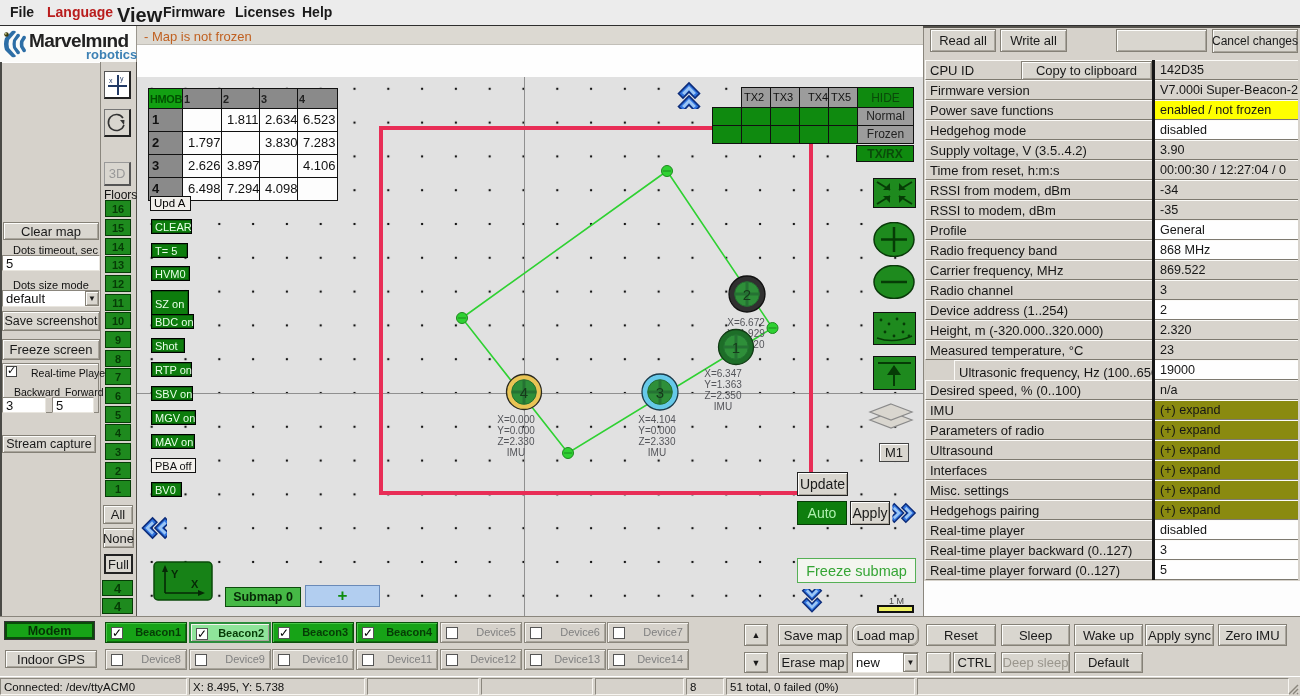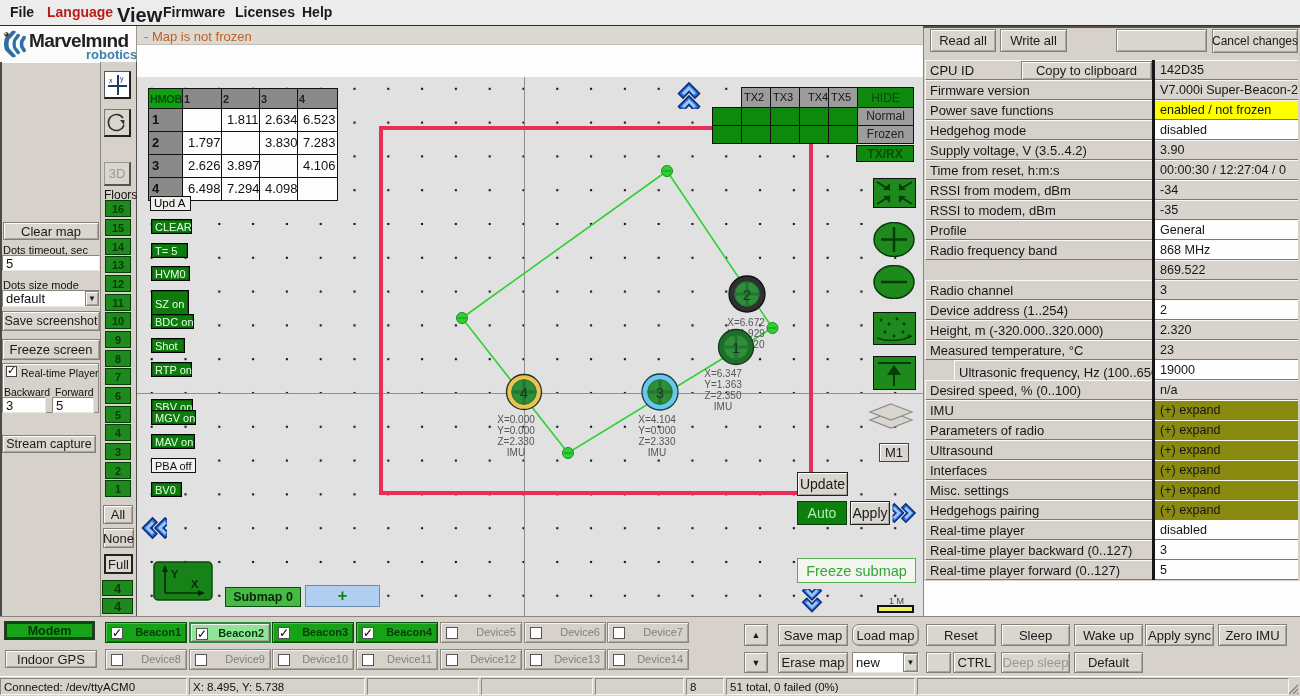--- a/index.html
+++ b/index.html
@@ -2,21 +2,21 @@
 <html><head><meta charset="utf-8"><style>
 *{margin:0;padding:0;box-sizing:border-box;}
 html,body{width:1300px;height:696px;overflow:hidden;}
 body{font-family:"Liberation Sans",sans-serif;background:#d6d2cb;position:relative;}
 #app{position:absolute;left:0;top:0;width:1300px;height:696px;background:#d6d2cb;}
 .abs{position:absolute;}
 .btn{position:absolute;background:#d9d6cf;border:1px solid #858177;box-shadow:inset 1px 1px 0 #fdfdfb,inset -1px -1px 0 #a9a59c;color:#1a1a1a;text-align:center;font-size:13px;display:flex;align-items:center;justify-content:center;white-space:nowrap;}
 .sunk{position:absolute;background:#fff;border:1px solid #8a867d;border-right-color:#e9e6df;border-bottom-color:#e9e6df;font-size:13px;color:#111;padding-left:3px;display:flex;align-items:center;}
 .gbtn{position:absolute;background:#0d7c0d;border:1px solid #000;box-shadow:inset 0 0 0 1px #0a5c0a;color:#e8ffe8;font-size:11px;display:flex;align-items:center;justify-content:center;white-space:nowrap;}
 .floor{position:absolute;background:#1e8a1e;border:1px solid #063c06;color:#063c06;font-size:11px;display:flex;align-items:center;justify-content:center;font-weight:bold;}
-.lab{position:absolute;font-size:11px;color:#111;white-space:nowrap;}
+.lab{position:absolute;font-size:11px;color:#111;white-space:nowrap;margin-left:10px;}
 .rowlab{position:absolute;left:925px;width:228px;background:#d6d2cb;border-top:1px solid #fbfaf7;border-bottom:1px solid #7d796f;border-left:1px solid #fbfaf7;font-size:13px;color:#161616;display:flex;align-items:center;padding-left:4px;white-space:nowrap;overflow:hidden;}
 .rowval{position:absolute;left:1155px;width:143px;border-top:1px solid #fbfaf7;border-bottom:1px solid #7d796f;font-size:12.6px;color:#161616;display:flex;align-items:center;padding-left:5px;white-space:nowrap;overflow:hidden;}
 .blab{font-size:10px;color:#54555a;text-align:center;line-height:11px;position:absolute;white-space:nowrap;transform:translateX(-50%);}
 .dev{position:absolute;height:21px;background:#d6d2cb;border:1px solid #8b877d;box-shadow:inset 1px 1px 0 #f6f4f0,inset -1px -1px 0 #a8a49b;}
 .dev .cb{position:absolute;left:5px;top:4px;width:12px;height:12px;background:#fff;border:1px solid #555;}
 .dev .t{position:absolute;right:5px;top:3px;font-size:11px;color:#808080;}
 .devg{background:#17a317;border:1px solid #0b4d0b;box-shadow:inset 1px 1px 0 #49c549,inset -1px -1px 0 #0e6b0e;}
 .devg .t{color:#003000;font-weight:bold;}
 </style></head><body>
 <div id="app">
@@ -186,21 +186,21 @@
 <div class="abs" style="left:259px;top:177px;width:39px;height:24px;background:#fdfdfd;border:1px solid #111;font-size:13px;color:#111;padding-top:3px;padding-left:5px;">4.098</div>
 <div class="abs" style="left:297px;top:177px;width:41px;height:24px;background:#fdfdfd;border:1px solid #111;font-size:13px;color:#111;padding-top:3px;padding-left:5px;"></div>
 <div class="abs" style="left:150px;top:196px;width:41px;height:15px;background:#f2f0ec;border:1.5px solid #111;font-size:11.5px;padding:0 0 0 3px;">Upd A</div>
 <div class="gbtn" style="left:151px;top:219px;width:41px;height:15px;justify-content:flex-start;padding-left:3px;">CLEAR</div>
 <div class="gbtn" style="left:151px;top:243px;width:37px;height:15px;justify-content:flex-start;padding-left:3px;">T= 5</div>
 <div class="gbtn" style="left:151px;top:266px;width:39px;height:15px;justify-content:flex-start;padding-left:3px;">HVM0</div>
 <div class="gbtn" style="left:151px;top:290px;width:38px;height:28px;justify-content:flex-start;padding-left:3px;">SZ on</div>
 <div class="gbtn" style="left:151px;top:314px;width:43px;height:15px;justify-content:flex-start;padding-left:3px;">BDC on</div>
 <div class="gbtn" style="left:151px;top:338px;width:34px;height:15px;justify-content:flex-start;padding-left:3px;">Shot</div>
 <div class="gbtn" style="left:151px;top:362px;width:41px;height:15px;justify-content:flex-start;padding-left:3px;">RTP on</div>
-<div class="gbtn" style="left:151px;top:399px;width:42px;height:15px;justify-content:flex-start;padding-left:3px;">SBV on</div>
+<div class="gbtn" style="left:151px;top:386px;width:42px;height:15px;justify-content:flex-start;padding-left:3px;">SBV on</div>
 <div class="gbtn" style="left:151px;top:410px;width:45px;height:15px;justify-content:flex-start;padding-left:3px;">MGV on</div>
 <div class="gbtn" style="left:151px;top:434px;width:44px;height:15px;justify-content:flex-start;padding-left:3px;">MAV on</div>
 <div class="abs" style="left:151px;top:458px;width:45px;height:15px;background:#f4f2ee;border:1.5px solid #111;font-size:11px;color:#111;display:flex;align-items:center;padding-left:3px;">PBA off</div>
 <div class="gbtn" style="left:151px;top:482px;width:31px;height:15px;justify-content:flex-start;padding-left:3px;">BV0</div>
 <div class="abs" style="left:712px;top:87px;width:30px;height:21px;background:#9c9c9c;border:1px solid #111;font-size:10px;color:#111;padding:3px 0 0 2px;margin-top:28px;">TX1</div>
 <div class="abs" style="left:741px;top:87px;width:30px;height:21px;background:#9c9c9c;border:1px solid #111;font-size:11px;color:#111;padding:3px 0 0 2px;">TX2</div>
 <div class="abs" style="left:770px;top:87px;width:30px;height:21px;background:#9c9c9c;border:1px solid #111;font-size:11px;color:#111;padding:3px 0 0 2px;">TX3</div>
 <div class="abs" style="left:799px;top:87px;width:30px;height:21px;background:#9c9c9c;border:1px solid #111;font-size:11px;color:#111;padding:3px 0 0 8px;">TX4</div>
 <div class="abs" style="left:828px;top:87px;width:30px;height:21px;background:#9c9c9c;border:1px solid #111;font-size:11px;color:#111;padding:3px 0 0 2px;">TX5</div>
 <div class="abs" style="left:857px;top:87px;width:57px;height:21px;background:#0f8a0f;border:1px solid #111;font-size:12px;color:#0a4a0a;text-align:center;padding-top:3px;">HIDE</div>
@@ -328,20 +328,21 @@
 <div class="rowlab" style="top:160px;height:20px;">Time from reset, h:m:s</div>
 <div class="rowval" style="top:160px;height:20px;background:#d8d4cd;">00:00:30 / 12:27:04 / 0</div>
 <div class="rowlab" style="top:180px;height:20px;">RSSI from modem, dBm</div>
 <div class="rowval" style="top:180px;height:20px;background:#d8d4cd;">-34</div>
 <div class="rowlab" style="top:200px;height:20px;">RSSI to modem, dBm</div>
 <div class="rowval" style="top:200px;height:20px;background:#d8d4cd;">-35</div>
 <div class="rowlab" style="top:220px;height:20px;">Profile</div>
 <div class="rowval" style="top:220px;height:20px;background:#fefefe;">General</div>
 <div class="rowlab" style="top:240px;height:20px;">Radio frequency band</div>
 <div class="rowval" style="top:240px;height:20px;background:#fefefe;">868 MHz</div>
+<div class="rowlab" style="top:260px;height:20px;">Carrier frequency, MHz</div>
 <div class="rowval" style="top:260px;height:20px;background:#d8d4cd;">869.522</div>
 <div class="rowlab" style="top:280px;height:20px;">Radio channel</div>
 <div class="rowval" style="top:280px;height:20px;background:#d8d4cd;">3</div>
 <div class="rowlab" style="top:300px;height:20px;">Device address (1..254)</div>
 <div class="rowval" style="top:300px;height:20px;background:#fefefe;">2</div>
 <div class="rowlab" style="top:320px;height:20px;">Height, m (-320.000..320.000)</div>
 <div class="rowval" style="top:320px;height:20px;background:#d8d4cd;">2.320</div>
 <div class="rowlab" style="top:340px;height:20px;">Measured temperature, °C</div>
 <div class="rowval" style="top:340px;height:20px;background:#d8d4cd;">23</div>
 <div class="rowlab" style="top:360px;height:24px;margin-left:29px;">Ultrasonic frequency, Hz (100..65000)</div>

